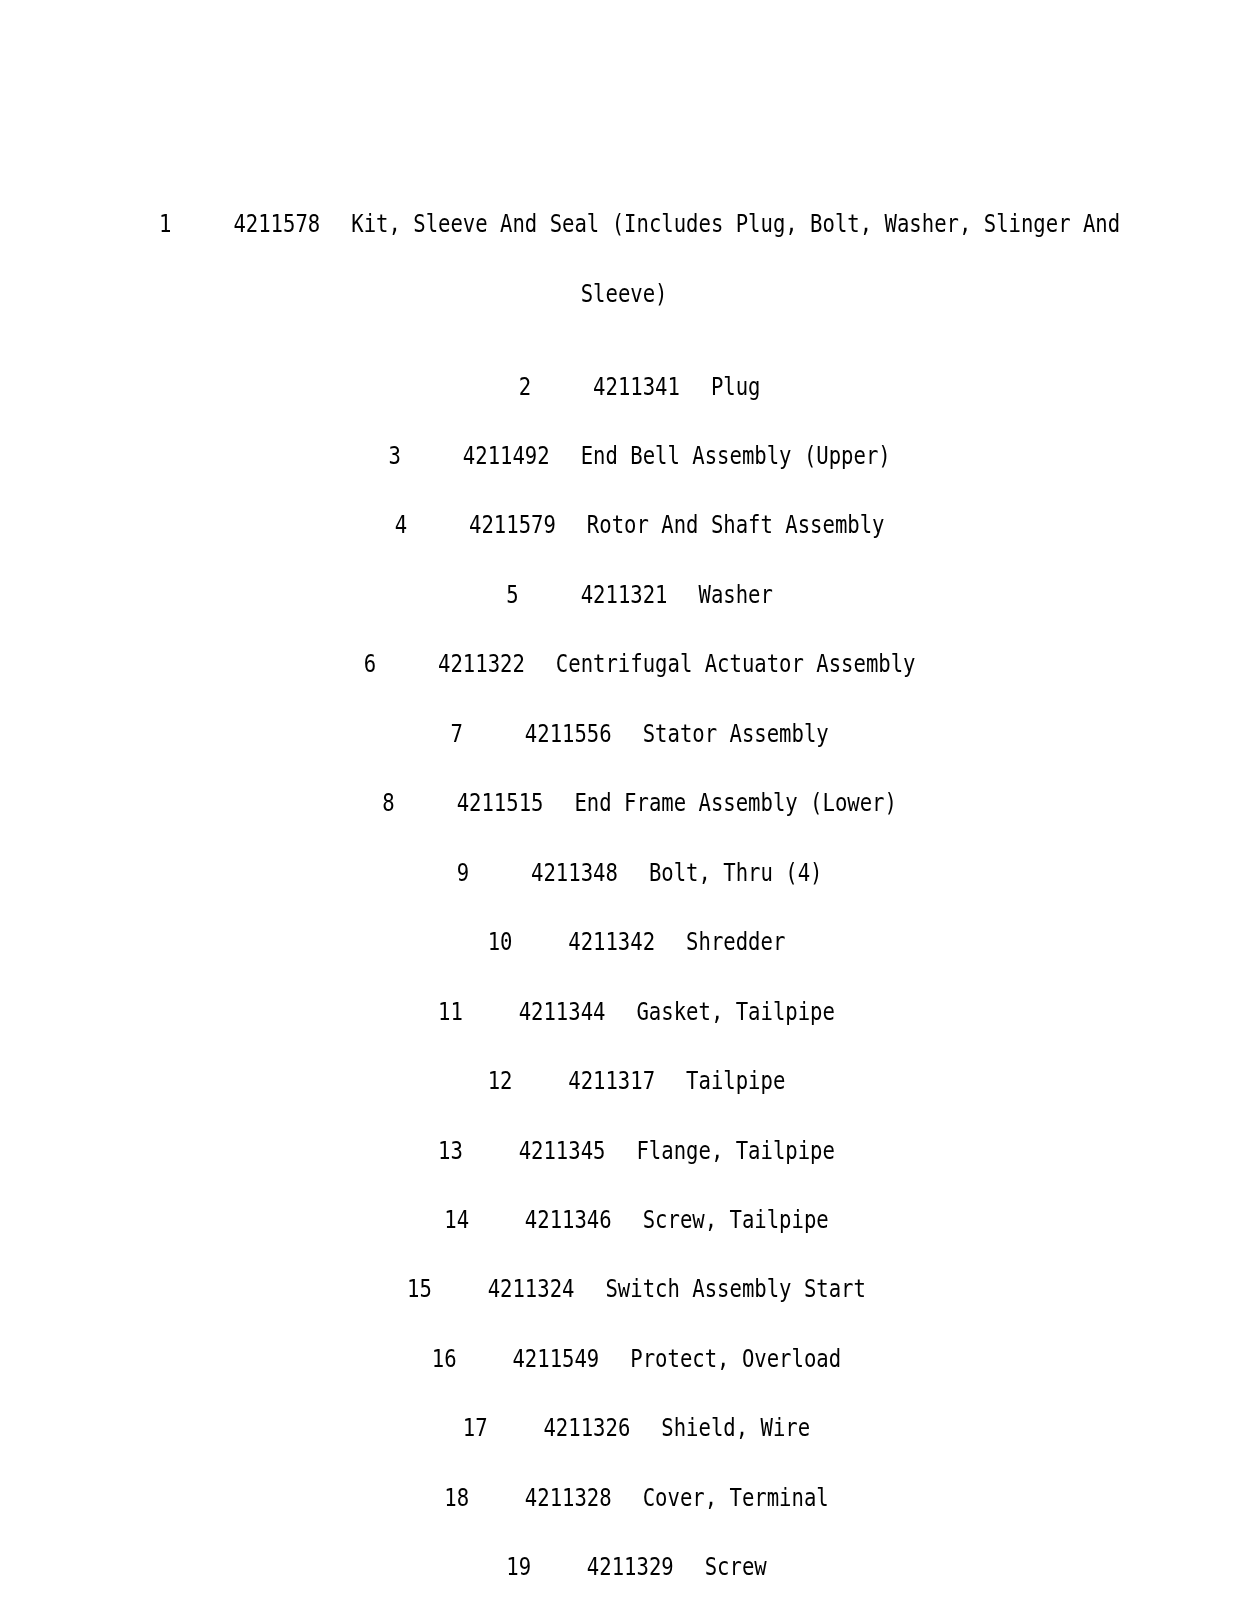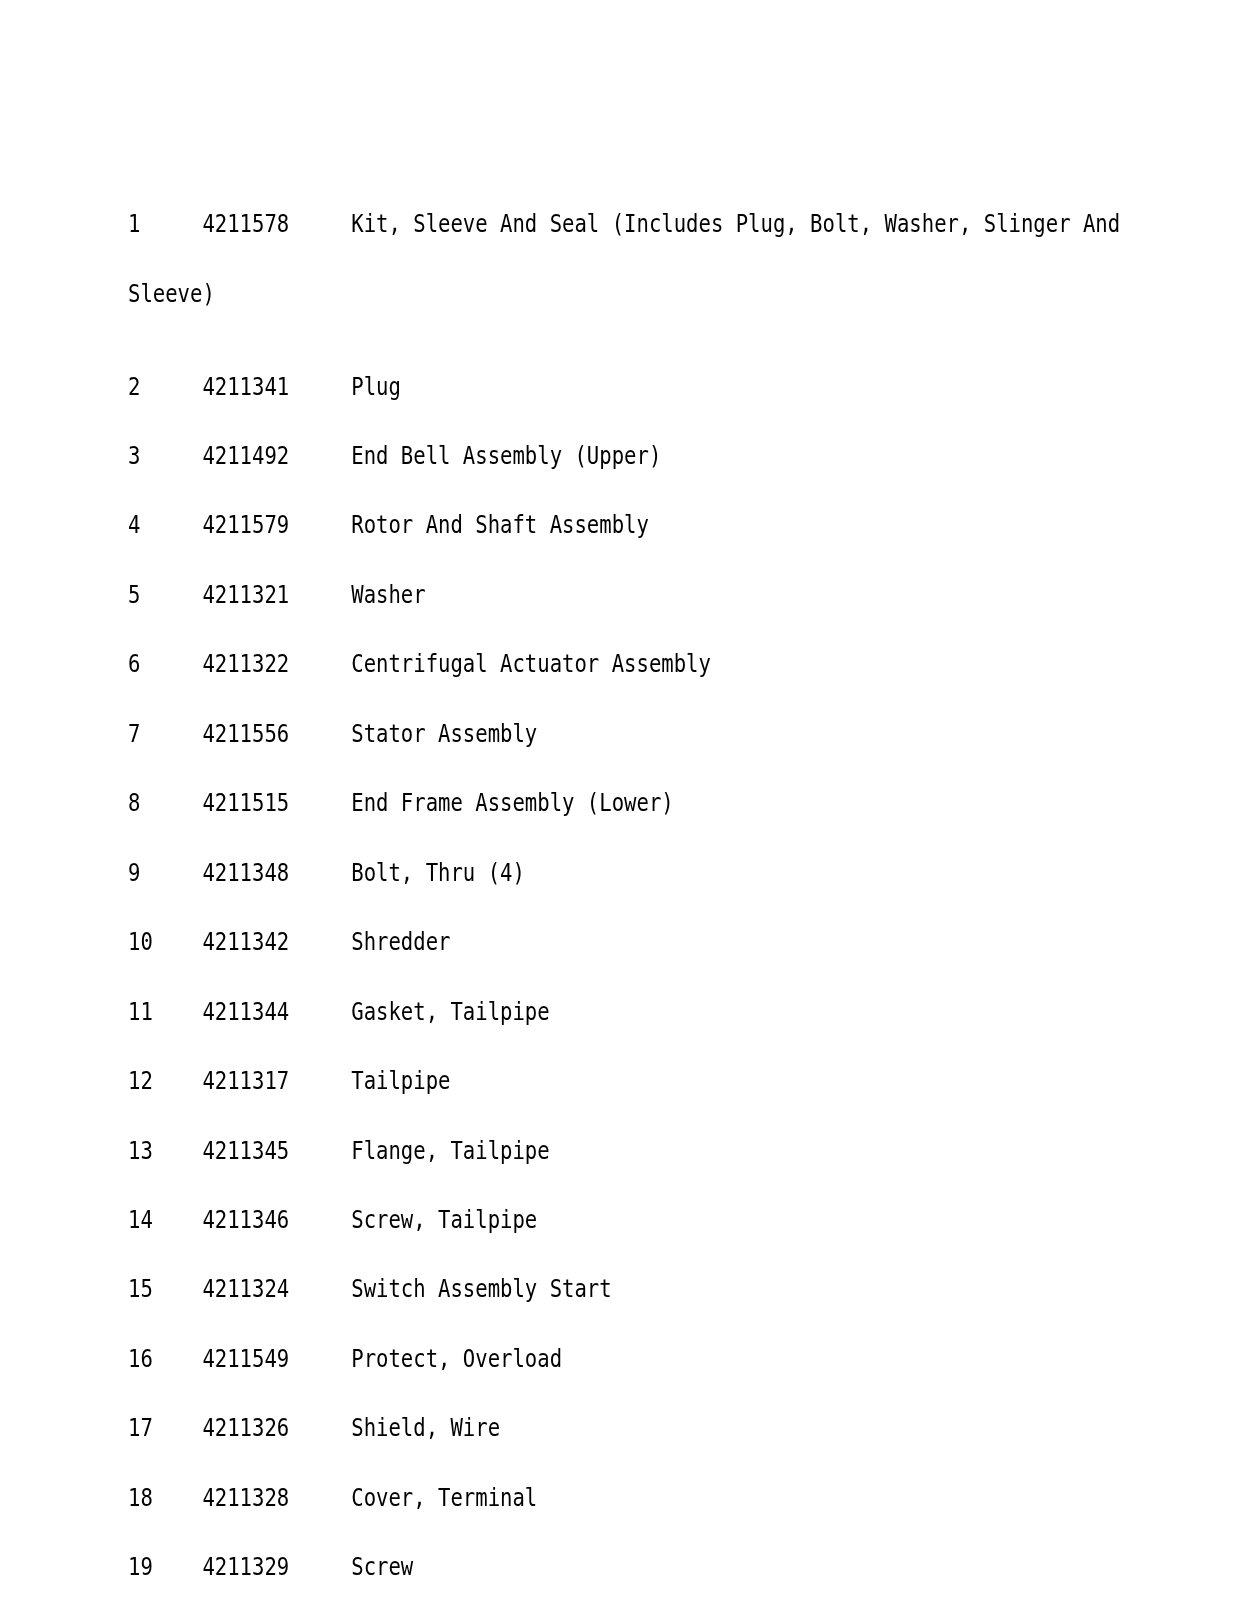--- a/index.html
+++ b/index.html
@@ -8,20 +8,21 @@
     height: 1600px;
     background: #ffffff;
     position: relative;
     overflow: hidden;
     font-family: "DejaVu Sans Mono", monospace;
   }
   .page {
     position: absolute;
     inset: 0;
     background: #ffffff;
+    text-align: center;
   }
   
   .doc {
     position: absolute;
     left: 128px;
     top: 143px;
     font-size: 25px;
     line-height: 23.15px;
     color: #000000;
     white-space: pre;

